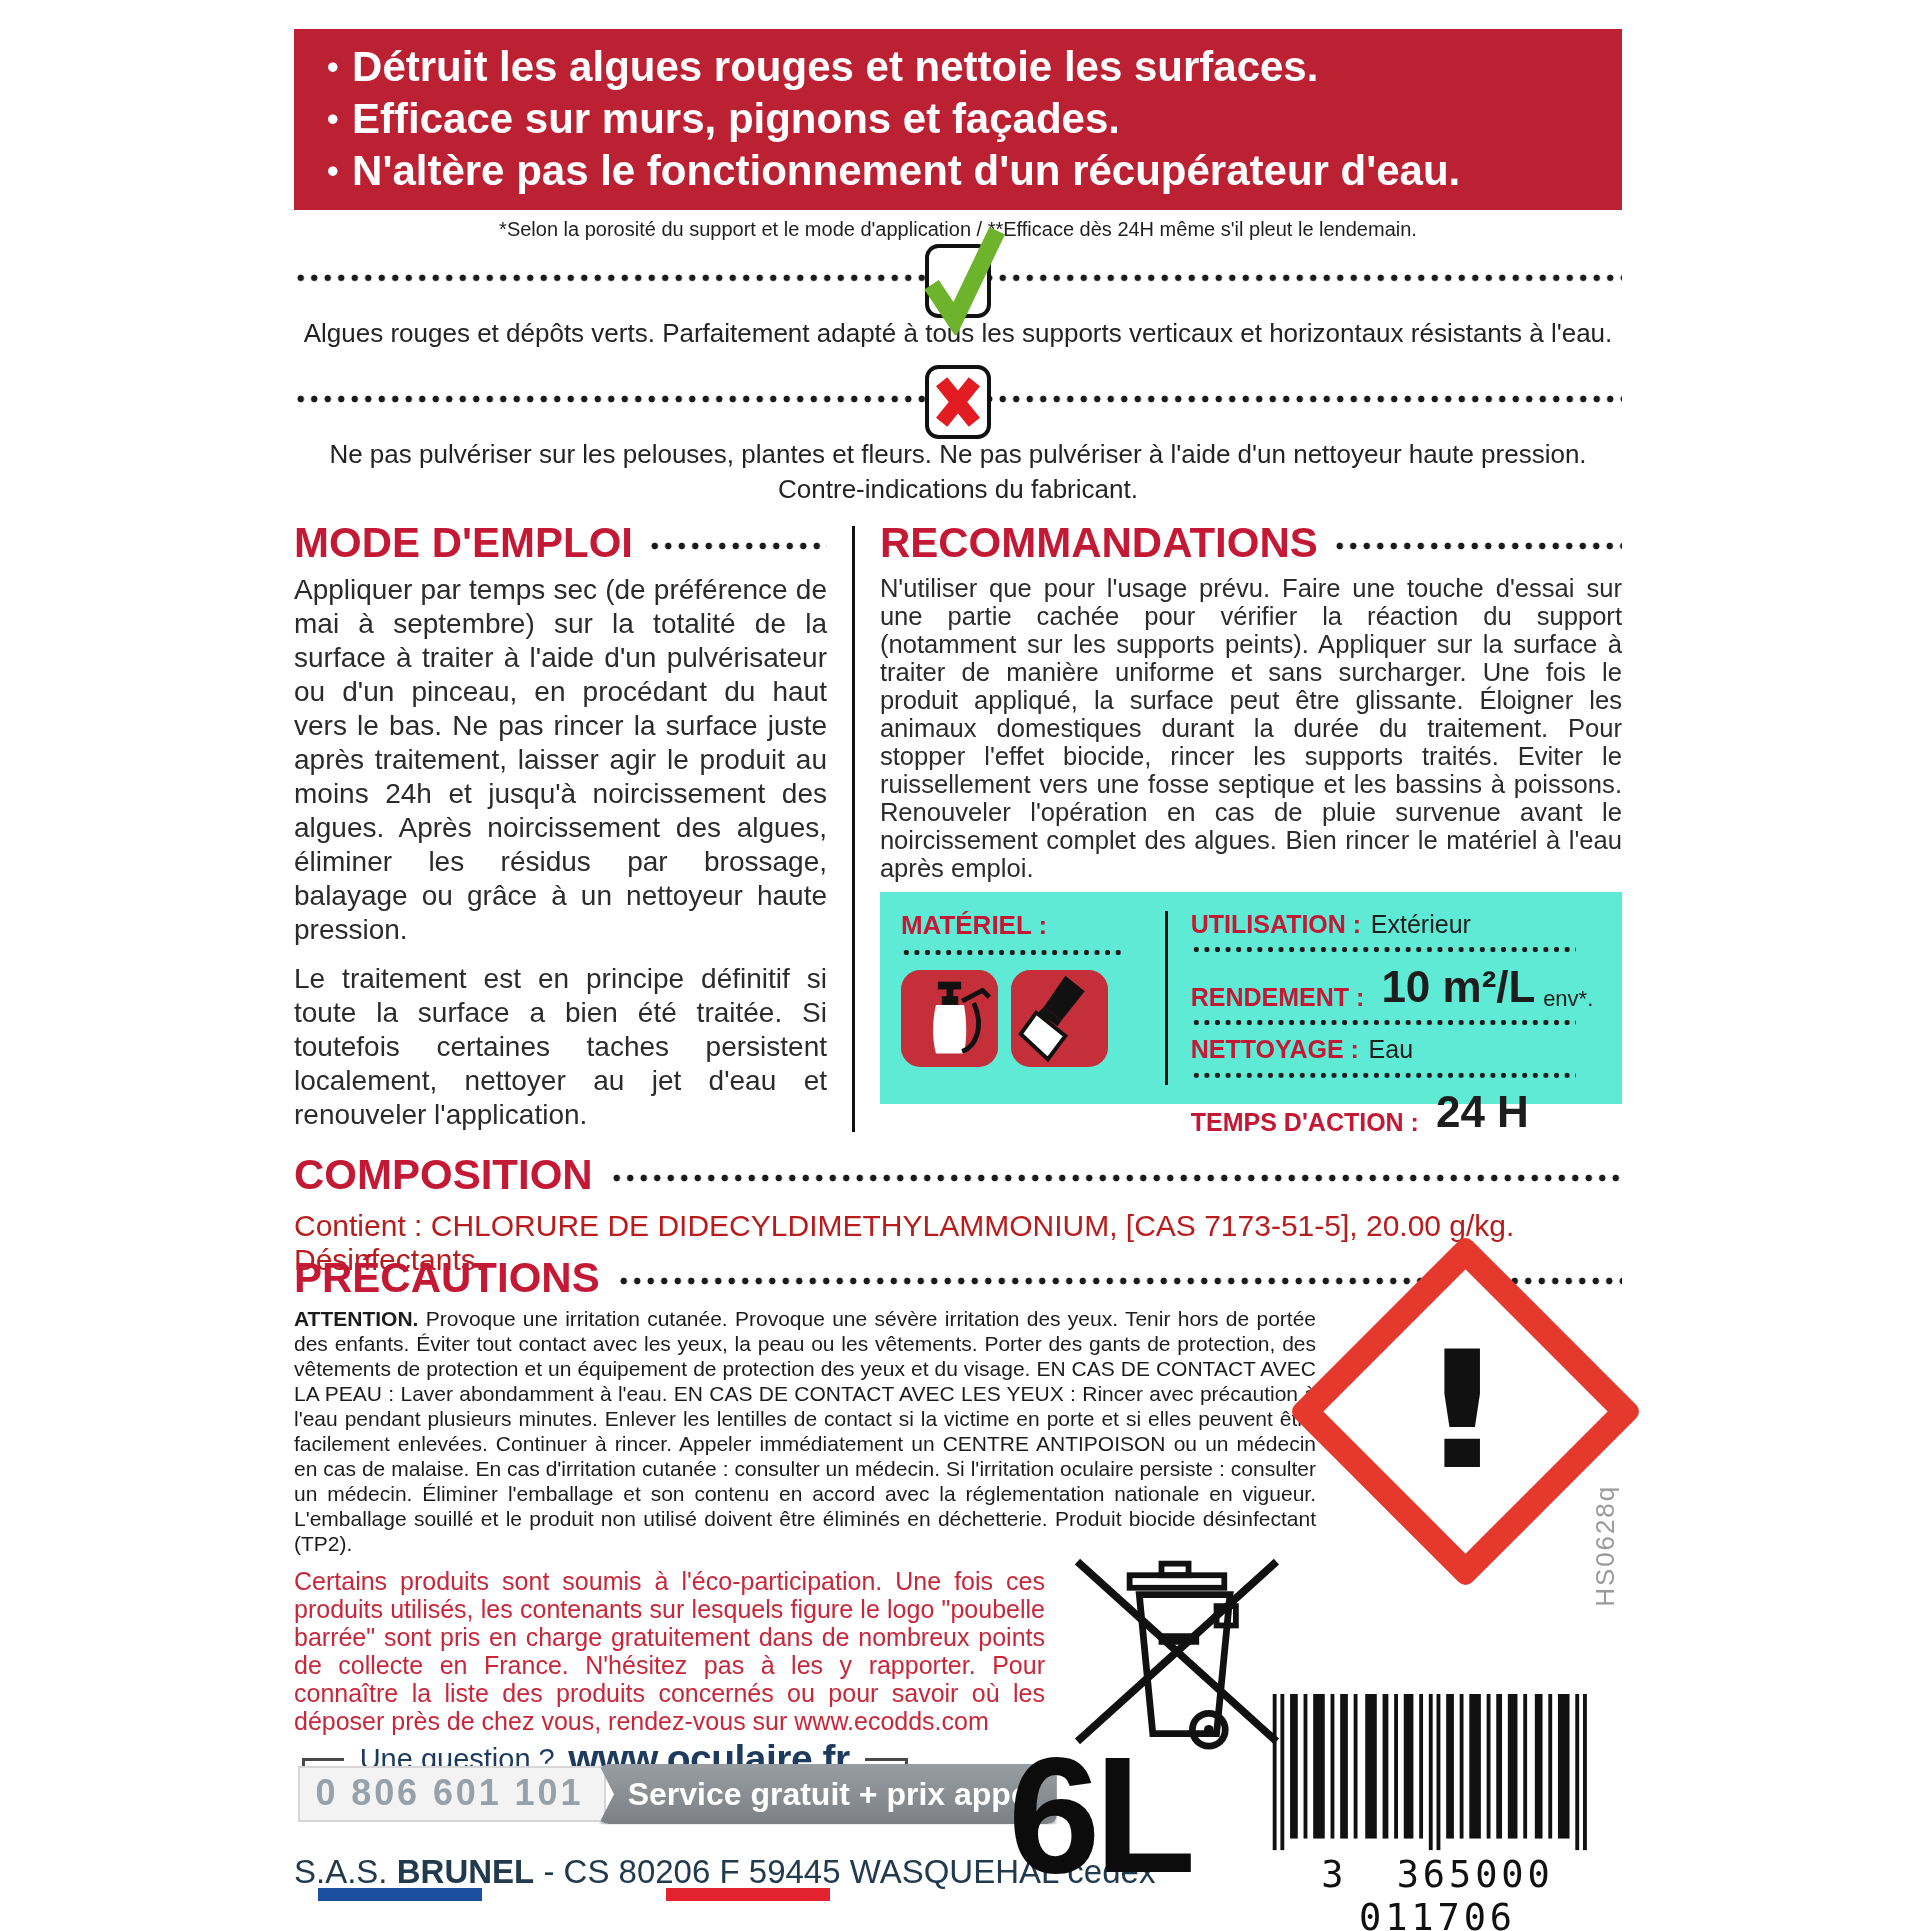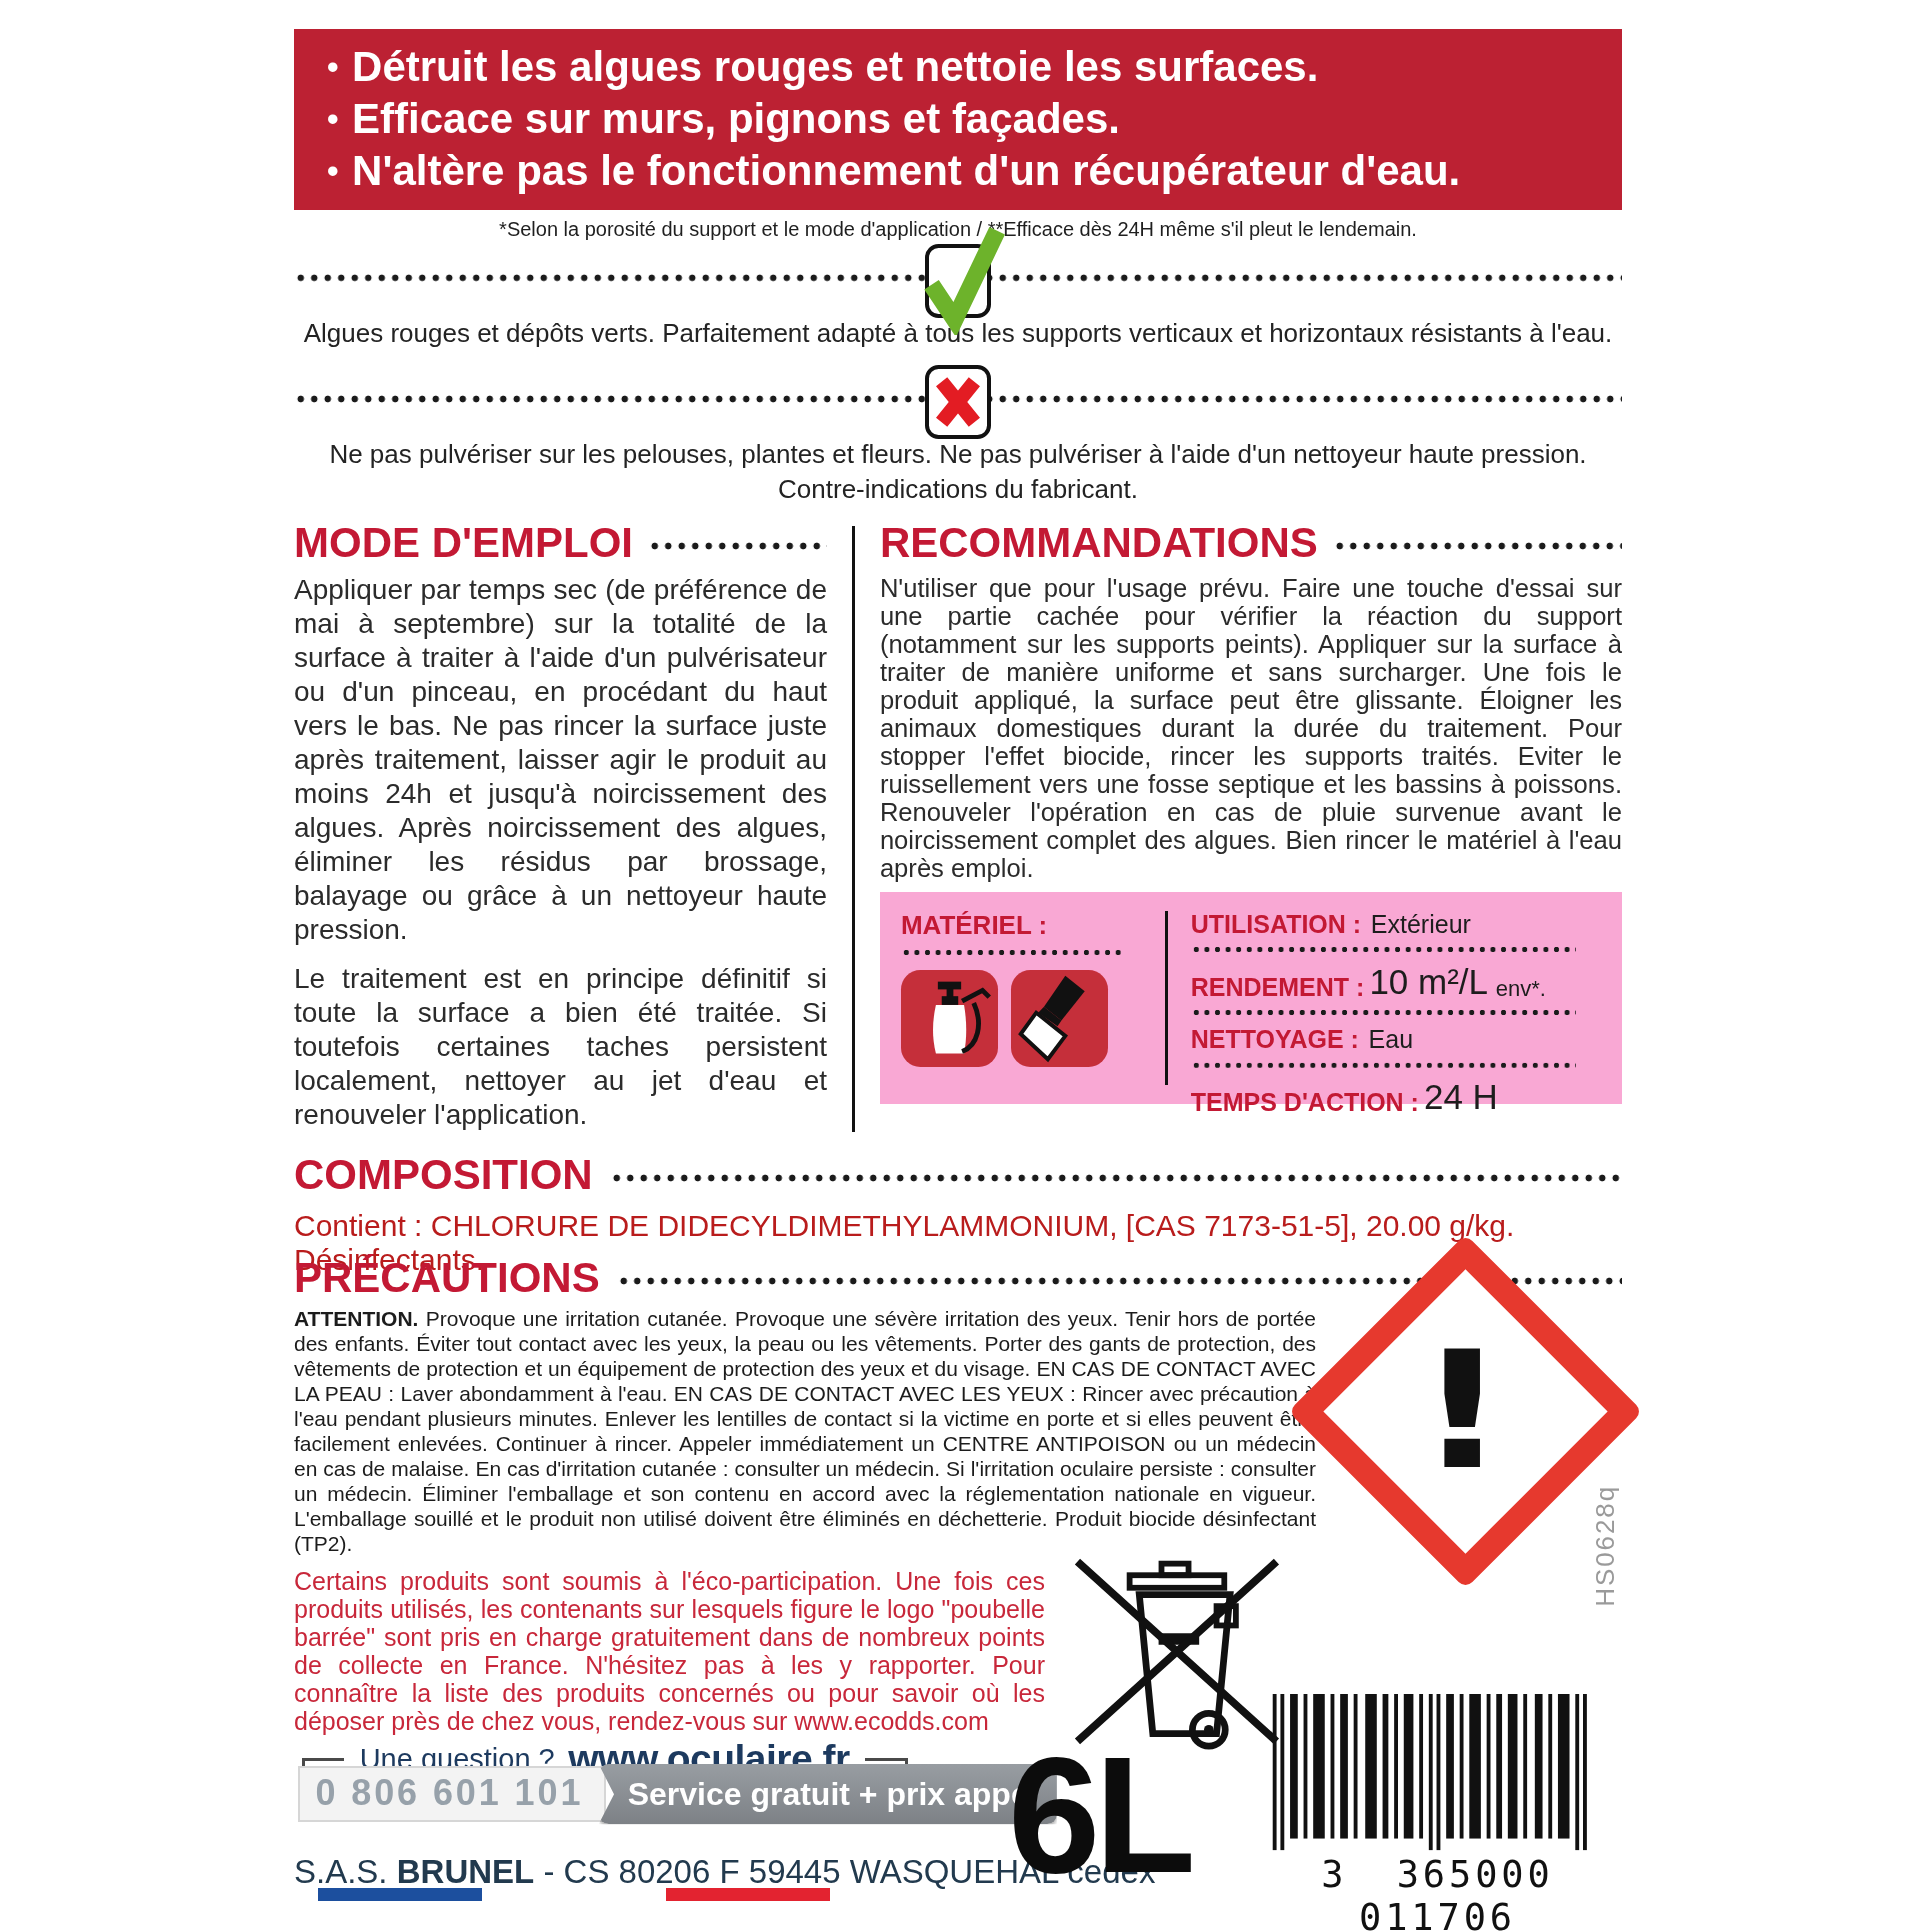--- a/index.html
+++ b/index.html
@@ -35,32 +35,32 @@
   .col-div { width:2.9px; background:#111; margin:7.7px 25px 0 25px; }
   .col-right { flex:1; min-width:0; }
   .sec-title { display:flex; align-items:center; height:48px; }
   .sec-title .t { color:#c31934; font-weight:bold; font-size:42px; white-space:nowrap; }
   .sec-title .dots { flex:1; height:11.6px; margin-left:15.4px; margin-top:5.8px; }
   .col-left p { font-size:28px; line-height:34px; text-align:justify; color:#2b2b2b; margin:5.8px 0 0 0; }
   .col-left p + p { margin-top:15.4px; }
   .rp { font-size:25.6px; line-height:28px; text-align:justify; color:#2b2b2b; margin:7.7px 0 0 0; }
 
   
-  .infobox { margin-top:9.7px; background:#f9a8d4; display:flex; padding:17.4px 21px; box-sizing:border-box; height:212px; }
+  .infobox { margin-top:9.7px; background:#5eead4; display:flex; padding:17.4px 21px; box-sizing:border-box; height:212px; }
   .ib-left { width:241px; }
   .ib-label { color:#c31934; font-weight:bold; font-size:26px; }
   .ib-left .ib-dots { width:222px; height:8.7px; margin-top:7.7px; }
   .tiles { display:flex; gap:13.5px; margin-top:13.5px; }
   .tile { width:97px; height:97px; background:#c52f3a; border-radius:19.3px; }
   .ib-div { width:2.9px; background:#111; margin:1.9px 23px; }
   .ib-right { flex:1; padding-top:0px; }
   .ib-row { display:flex; align-items:flex-end; }
   .ib-row .lbl { color:#c31934; font-weight:bold; font-size:25px; white-space:nowrap; }
   .ib-row .val { margin-left:9.7px; font-size:25px; color:#1d1d1d; }
-  .ib-row .val-big { margin-left:5px; font-size:35px; font-weight:normal; color:#1d1d1d; }
+  .ib-row .val-big { margin-left:17px; font-size:44px; font-weight:bold; color:#1d1d1d; }
   .ib-row .suffix { font-size:22px; margin-left:7.7px; color:#1d1d1d; }
   .ib-dots-r { height:8.7px; margin:6.8px 0 7.7px 0; width:94%; }
 
   
   .wide-title { display:flex; align-items:center; height:48px; }
   .wide-title.comp { margin-top:19.3px; }
   .wide-title.prec { margin-top:5.8px; }
   .wide-title .t { color:#c31934; font-weight:bold; font-size:42px; white-space:nowrap; }
   .wide-title .dots { flex:1; height:11.6px; margin-left:17.4px; margin-top:5.8px; }
   .comp-text { font-size:30px; color:#b91c1c; margin-top:9.7px; height:39px; }

